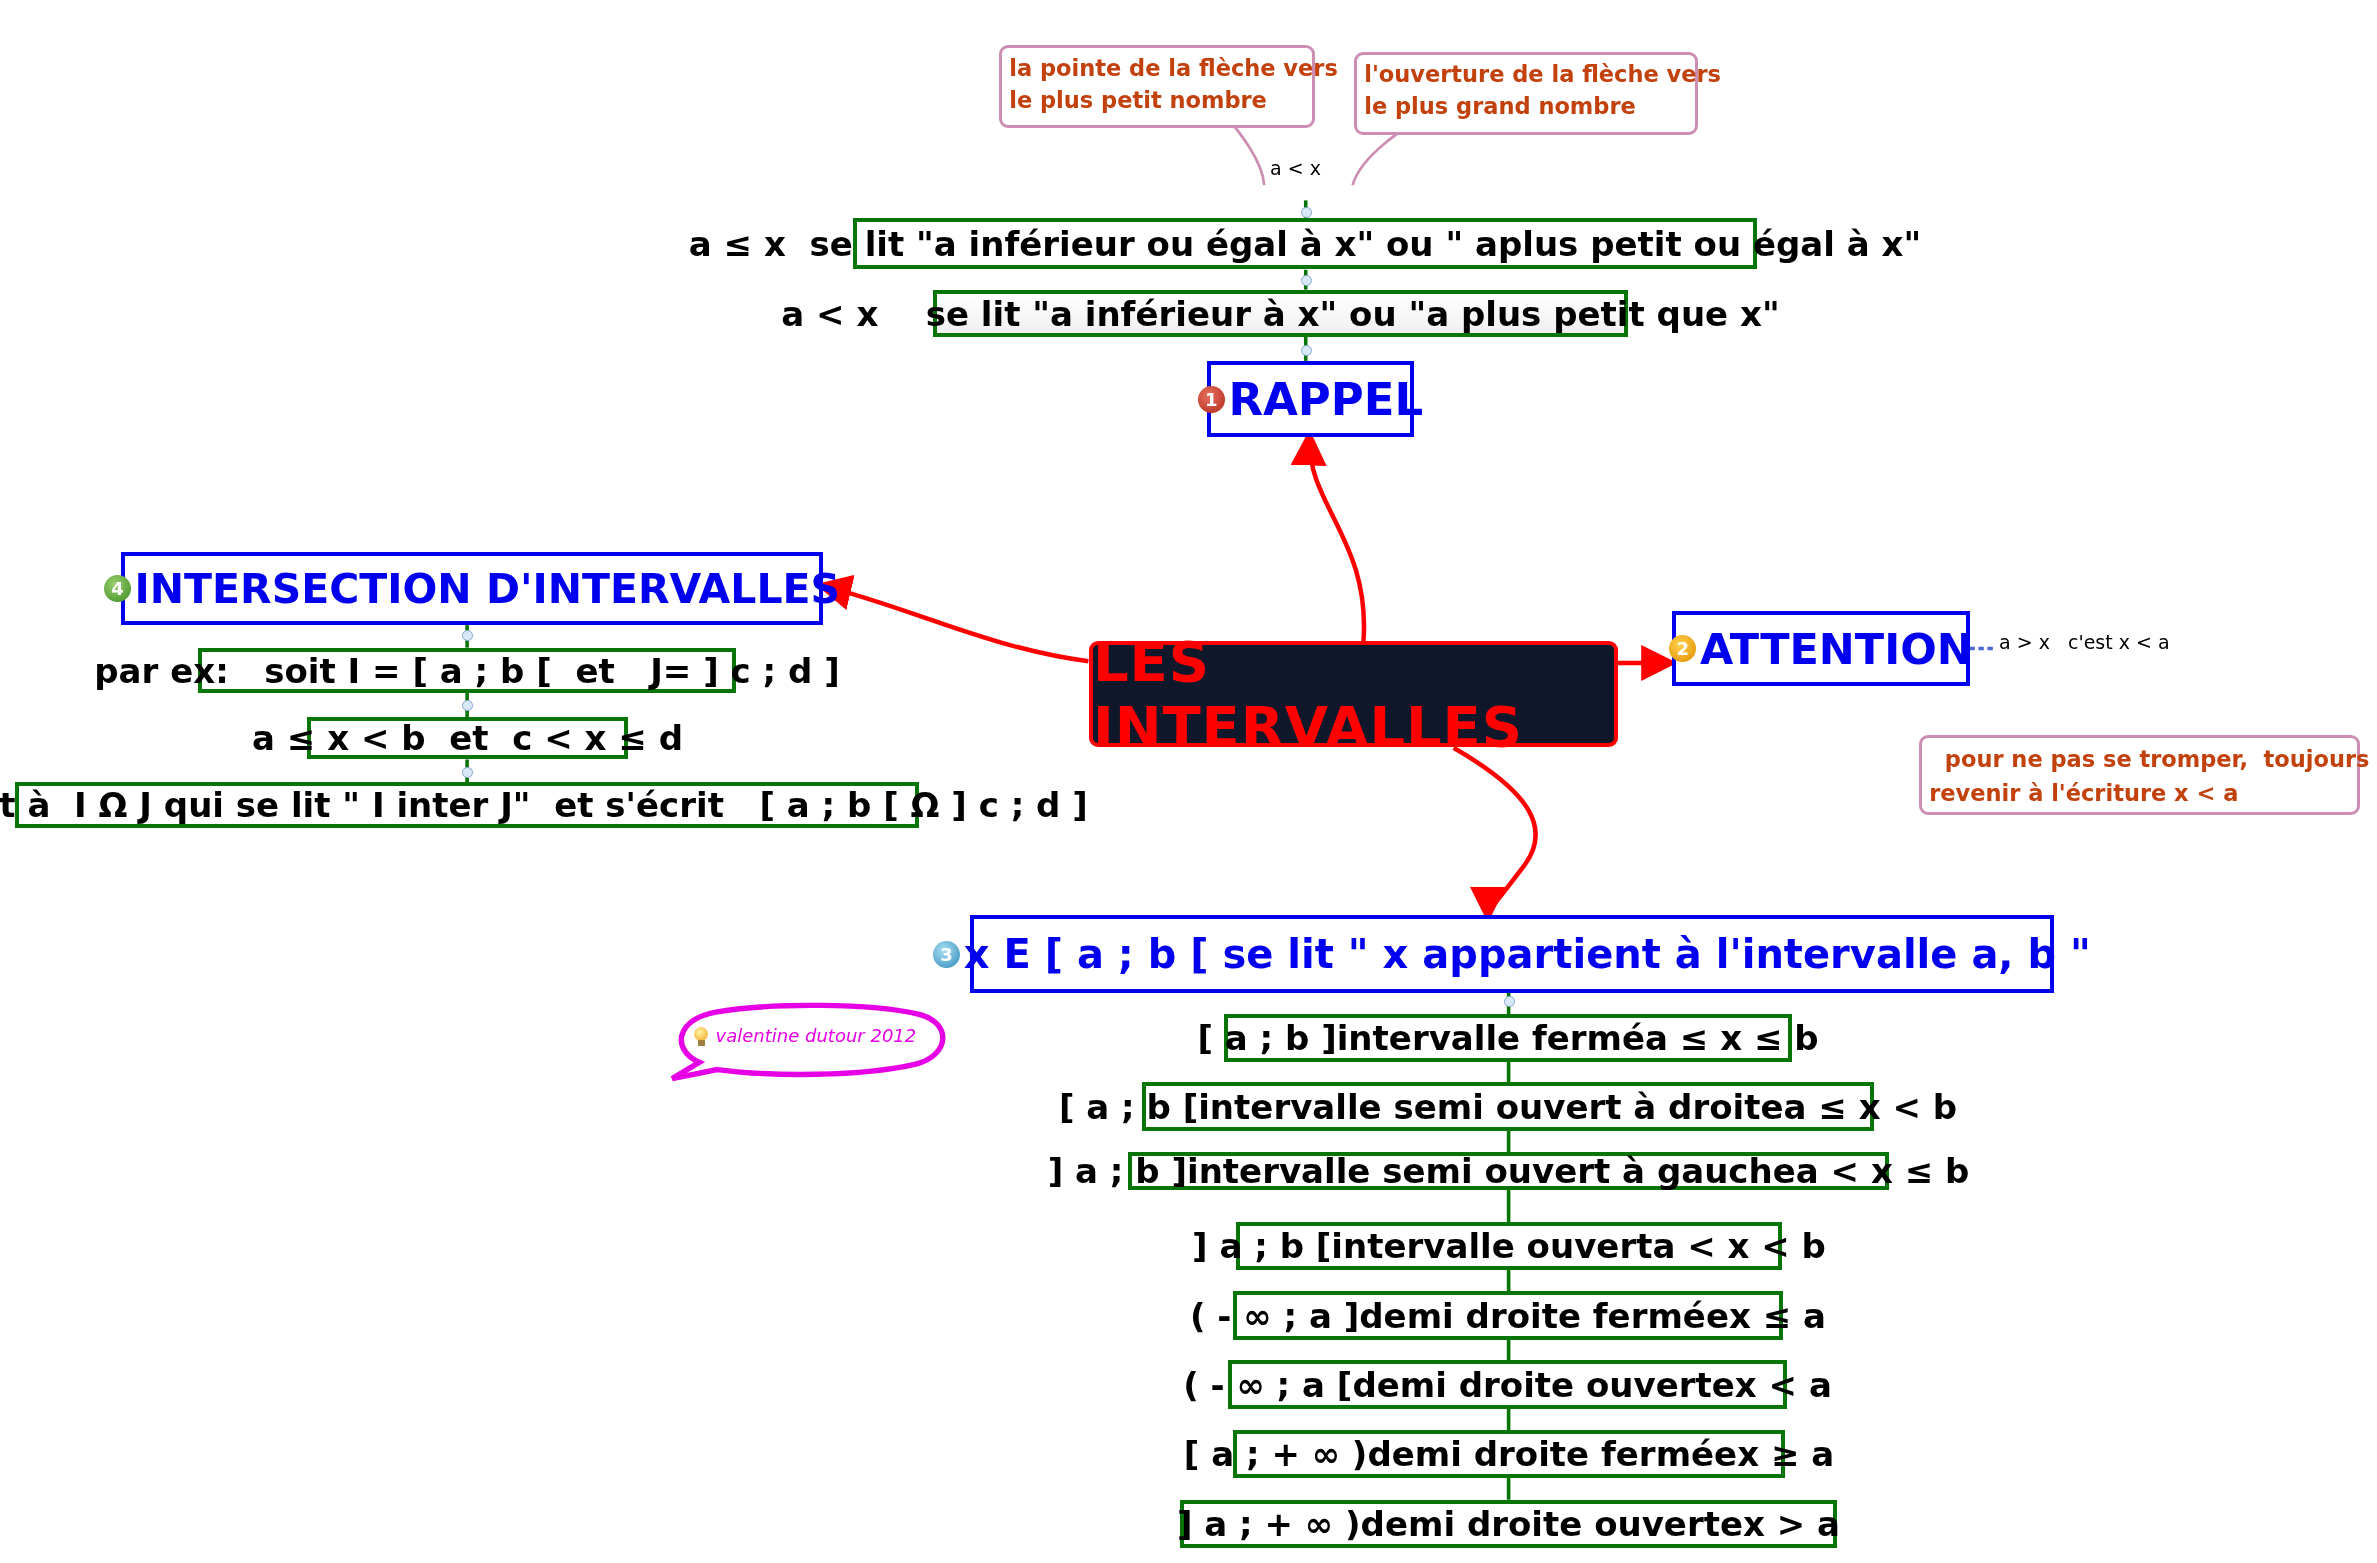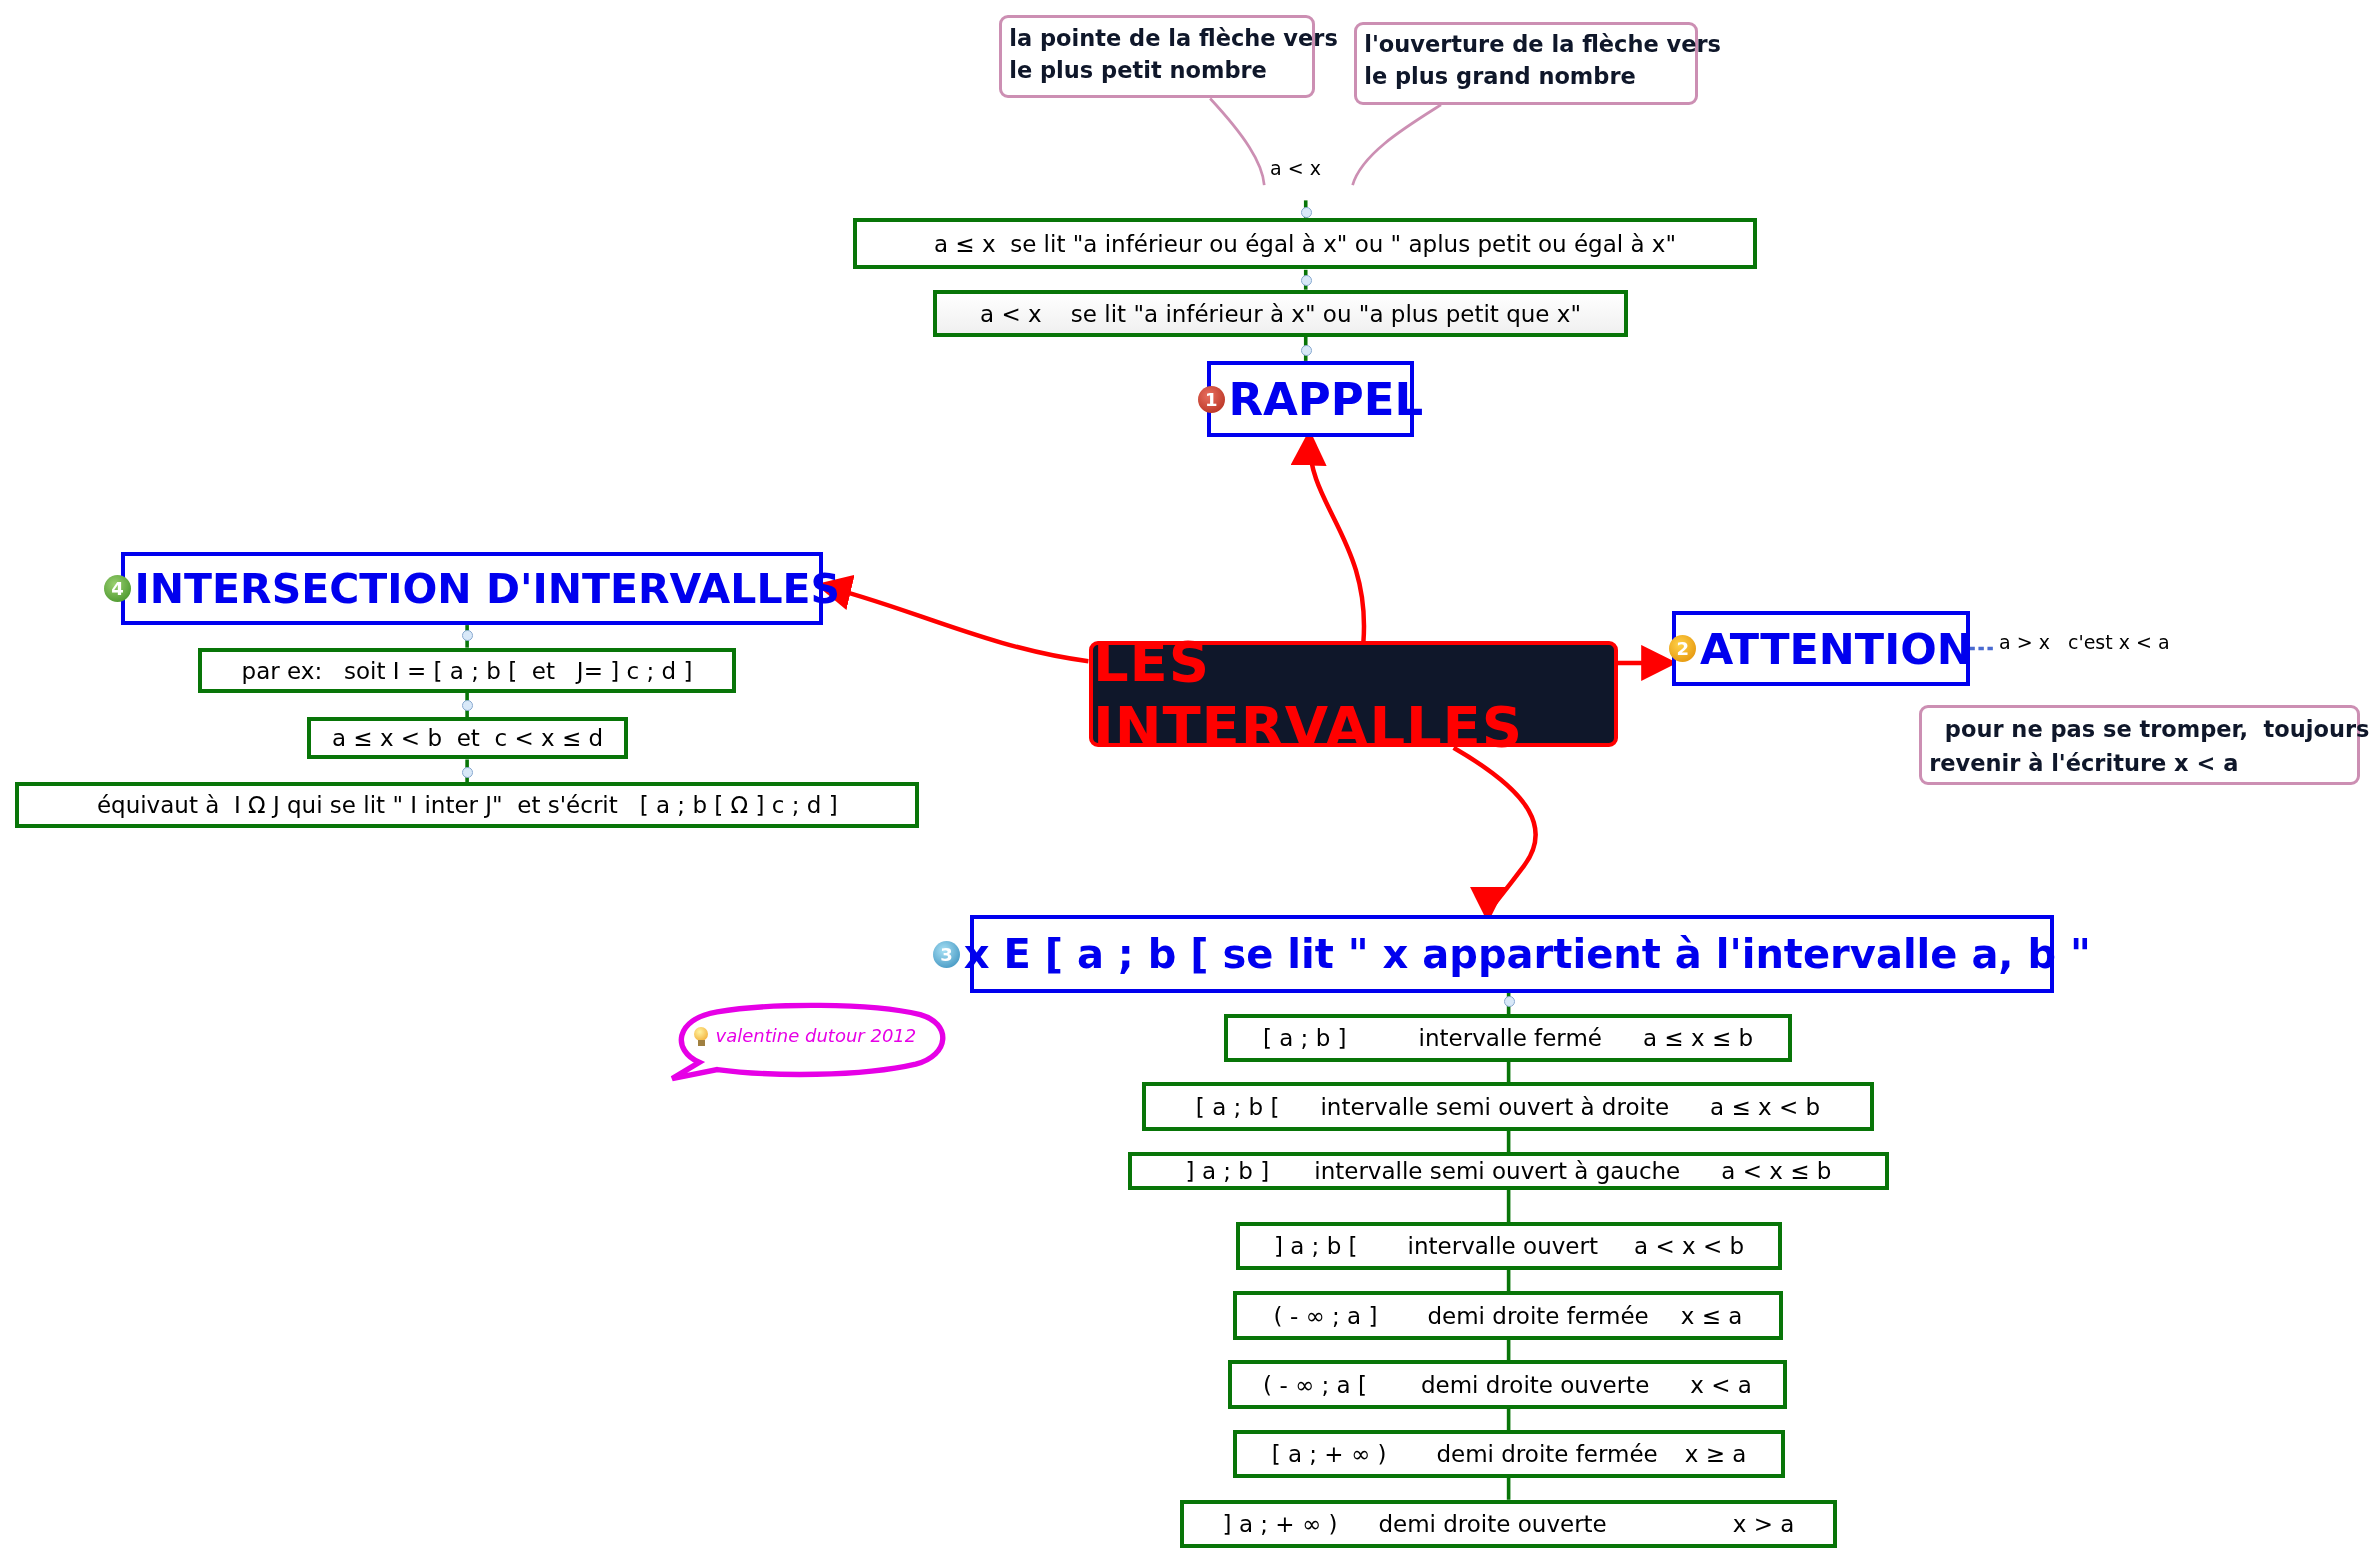--- a/index.html
+++ b/index.html
@@ -11,26 +11,26 @@
   .central { border: 4.5px solid #ff0000; border-radius: 9px; background: #0f172a;
              color: #ff0000; font-weight: bold; font-size: 56px;
              display: flex; align-items: center; justify-content: center; letter-spacing: 0.9px; }
 
   .topic { border: 4.5px solid #0000ee; background: #fff; color: #0000ee; font-weight: bold;
            display: flex; align-items: center; justify-content: center; white-space: nowrap; }
   .topic .marker { display: inline-block; width: 27px; height: 27px; border-radius: 50%;
            color: #fff; font-size: 18px; font-weight: bold; line-height: 27px; text-align: center;
            margin-right: 3.6px; flex: none; }
 
-  .sub { border: 4.5px solid #087508; background: #fff; color: #000; font-weight: normal; font-size: 23px;
+  .sub { border: 4.5px solid #087508; background: #fff; color: #000; font-weight: bold; font-size: 34px;
          display: flex; align-items: center; justify-content: center; white-space: pre; padding: 0 5.4px; }
   .sub.grad { background: linear-gradient(#ffffff, #f0f0f0); }
 
-  .note { border: 3.6px solid #cc8fb3; border-radius: 9px; background: #fff; color: #0f172a;
-          font-weight: bold; font-size: 22.5px; line-height: 32px; padding: 3.6px 7.2px; white-space: pre; }
+  .note { border: 3.6px solid #cc8fb3; border-radius: 9px; background: #fff; color: #c2410c;
+          font-weight: bold; font-size: 22.5px; line-height: 32px; padding: 3.6px 7.2px; white-space: pre; margin-top: 30px; }
 
   .plain { color: #000; font-weight: normal; font-size: 19px; white-space: pre; }
 
   .bubble-text { color: #e600e6; font-family: "DejaVu Sans", sans-serif; font-size: 18px;
                  font-style: italic; white-space: nowrap; }
 
   .knob { position: absolute; width: 10.8px; height: 10.8px; border-radius: 50%;
           background: #d8e8f8; border: 0.9px solid #8aaad0; box-sizing: border-box; }
 </style>
 </head>

